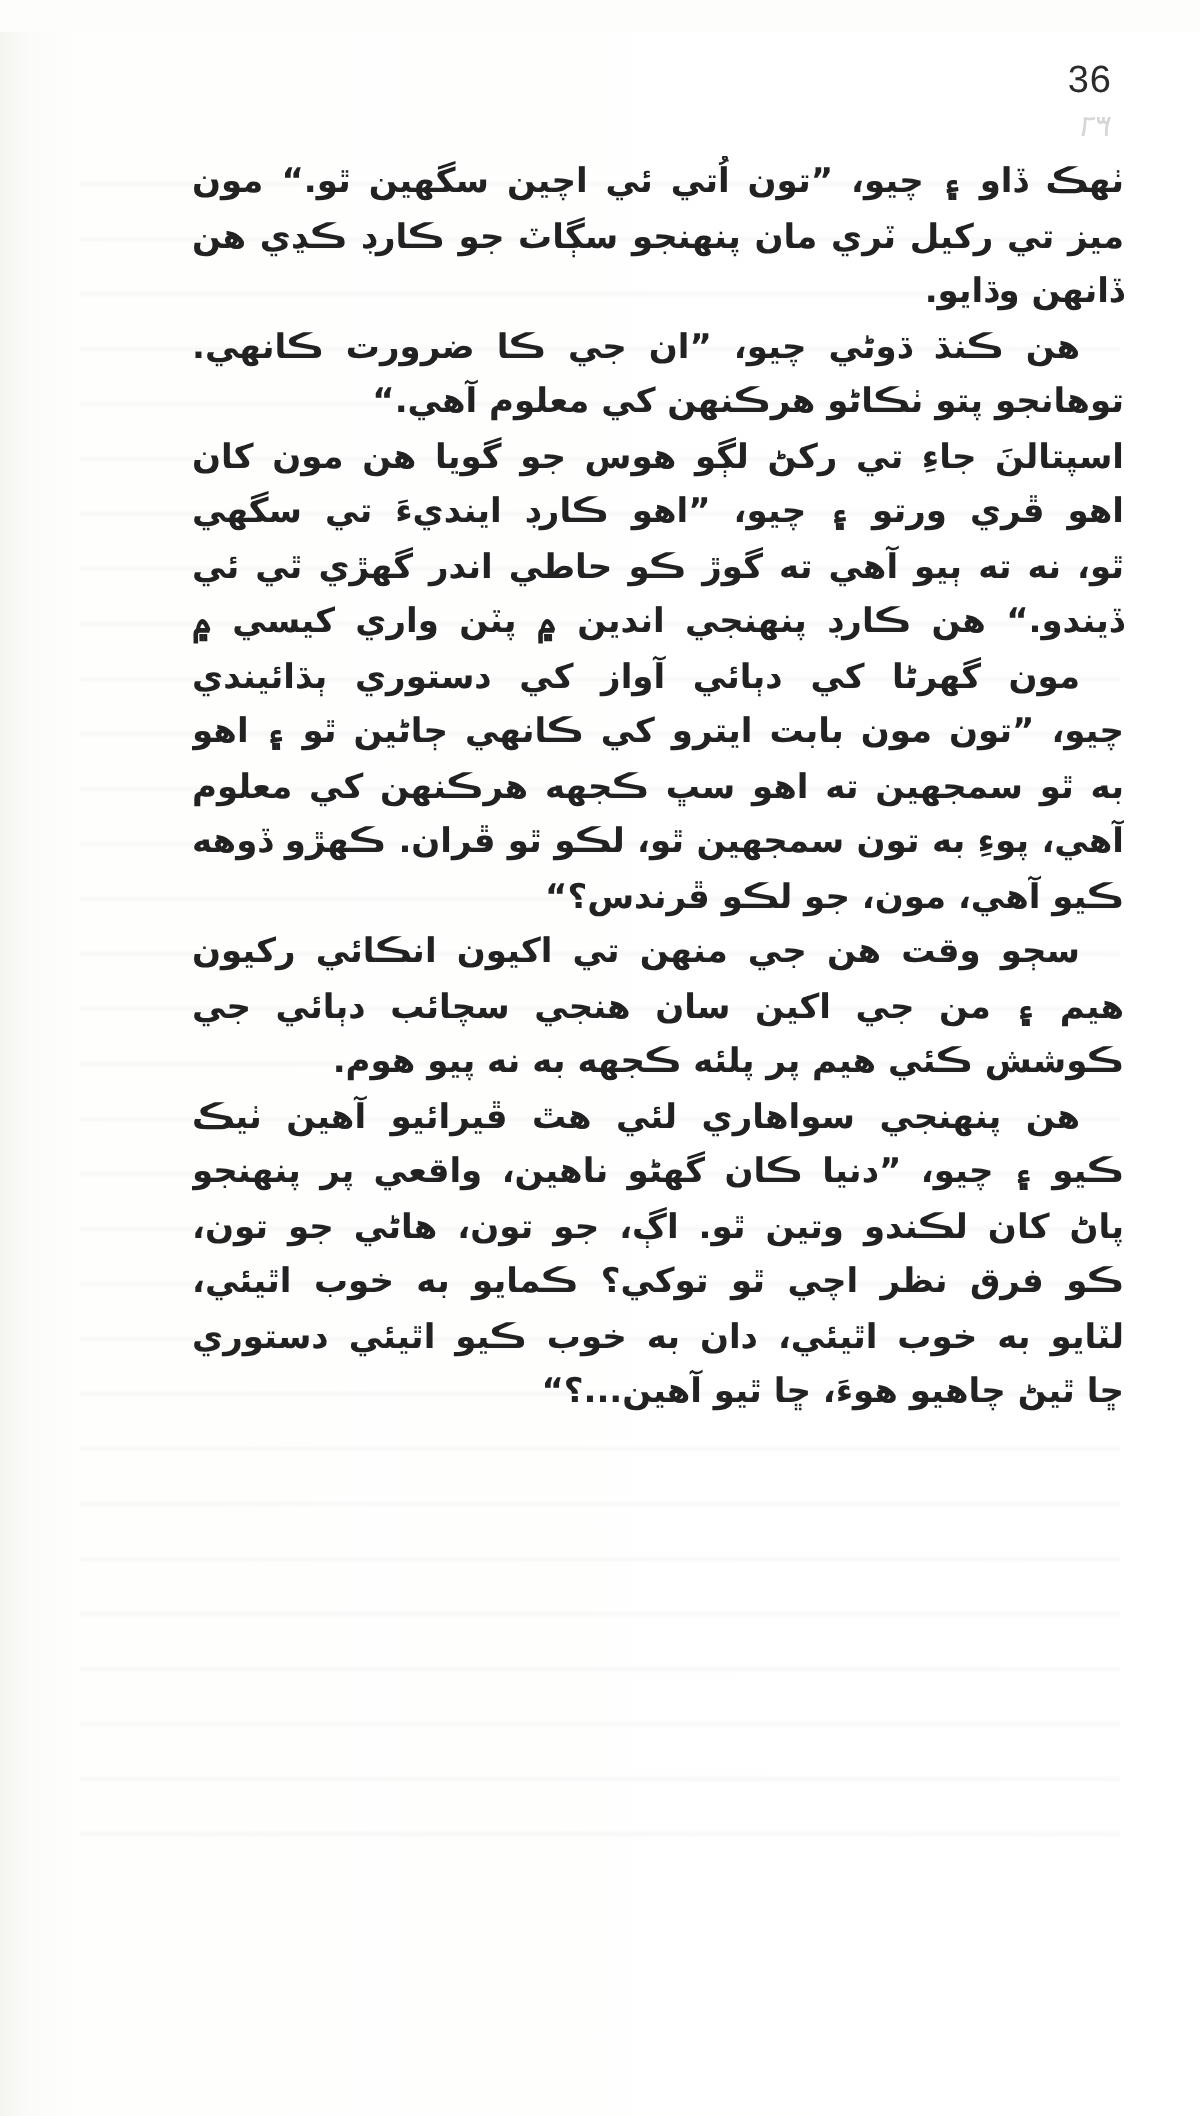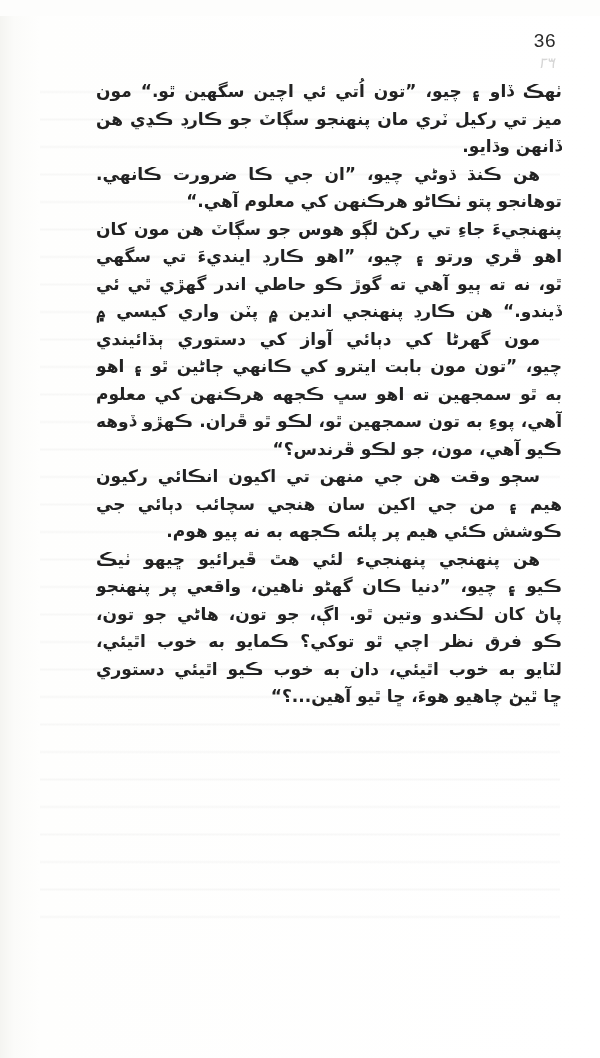--- a/index.html
+++ b/index.html
@@ -98,42 +98,42 @@
       <span class="line">ميز تي رکيل ٽري مان پنهنجو سڳاٽ جو ڪارڊ ڪڍي هن</span>
       <span class="line last">ڏانهن وڌايو.</span>
     </div>
 
     <div class="para">
       <span class="line indent">هن ڪنڌ ڌوڻي چيو، ”ان جي ڪا ضرورت ڪانهي.</span>
       <span class="line last">توهانجو پتو ٺڪاڻو هرڪنهن کي معلوم آهي.“</span>
     </div>
 
     <div class="para">
-      <span class="line">پنهنجيءَ جاءِ تي رکڻ لڳو هوس جو سڳاٽ هن مون کان</span>
+      <span class="line">اسپتالنَ جاءِ تي رکڻ لڳو هوس جو گويا هن مون کان</span>
       <span class="line">اهو ڦري ورتو ۽ چيو، ”اهو ڪارڊ اينديءَ تي سگهي</span>
       <span class="line">ٿو، نه ته ٻيو آهي ته گوڙ ڪو حاطي اندر گهڙي ٿي ئي</span>
       <span class="line">ڏيندو.“ هن ڪارڊ پنهنجي اندين ۾ پٽن واري کيسي ۾</span>
     </div>
 
     <div class="para">
       <span class="line indent">مون گهرڻا کي دٻائي آواز کي دستوري ٻڌائيندي</span>
       <span class="line">چيو، ”تون مون بابت ايترو کي ڪانهي ڄاڻين ٿو ۽ اهو</span>
       <span class="line">به ٿو سمجهين ته اهو سڀ ڪجهه هرڪنهن کي معلوم</span>
       <span class="line">آهي، پوءِ به تون سمجهين ٿو، لڪو ٿو ڦران. ڪهڙو ڏوهه</span>
       <span class="line last">ڪيو آهي، مون، جو لڪو ڦرندس؟“</span>
     </div>
 
     <div class="para">
       <span class="line indent">سڄو وقت هن جي منهن تي اکيون انڪائي رکيون</span>
       <span class="line">هيم ۽ من جي اکين سان هنجي سچائب دٻائي جي</span>
       <span class="line last">ڪوشش ڪئي هيم پر پلئه ڪجهه به نه پيو هوم.</span>
     </div>
 
     <div class="para">
-      <span class="line indent">هن پنهنجي پنهنجيء لئي هٿ ڦيرائيو ڇيهو ٺيڪ</span>
+      <span class="line indent">هن پنهنجي سواهاري لئي هٿ ڦيرائيو آهين ٺيڪ</span>
       <span class="line">ڪيو ۽ چيو، ”دنيا ڪان گهڻو ناهين، واقعي پر پنهنجو</span>
       <span class="line">پاڻ کان لڪندو وتين ٿو. اڳ، جو تون، هاڻي جو تون،</span>
       <span class="line">ڪو فرق نظر اچي ٿو توکي؟ ڪمايو به خوب اٿيئي،</span>
       <span class="line">لٽايو به خوب اٿيئي، دان به خوب ڪيو اٿيئي دستوري</span>
       <span class="line last">ڇا ٿيڻ چاهيو هوءَ، ڇا ٿيو آهين...؟“</span>
     </div>
 
   </div>
 </div>
 

